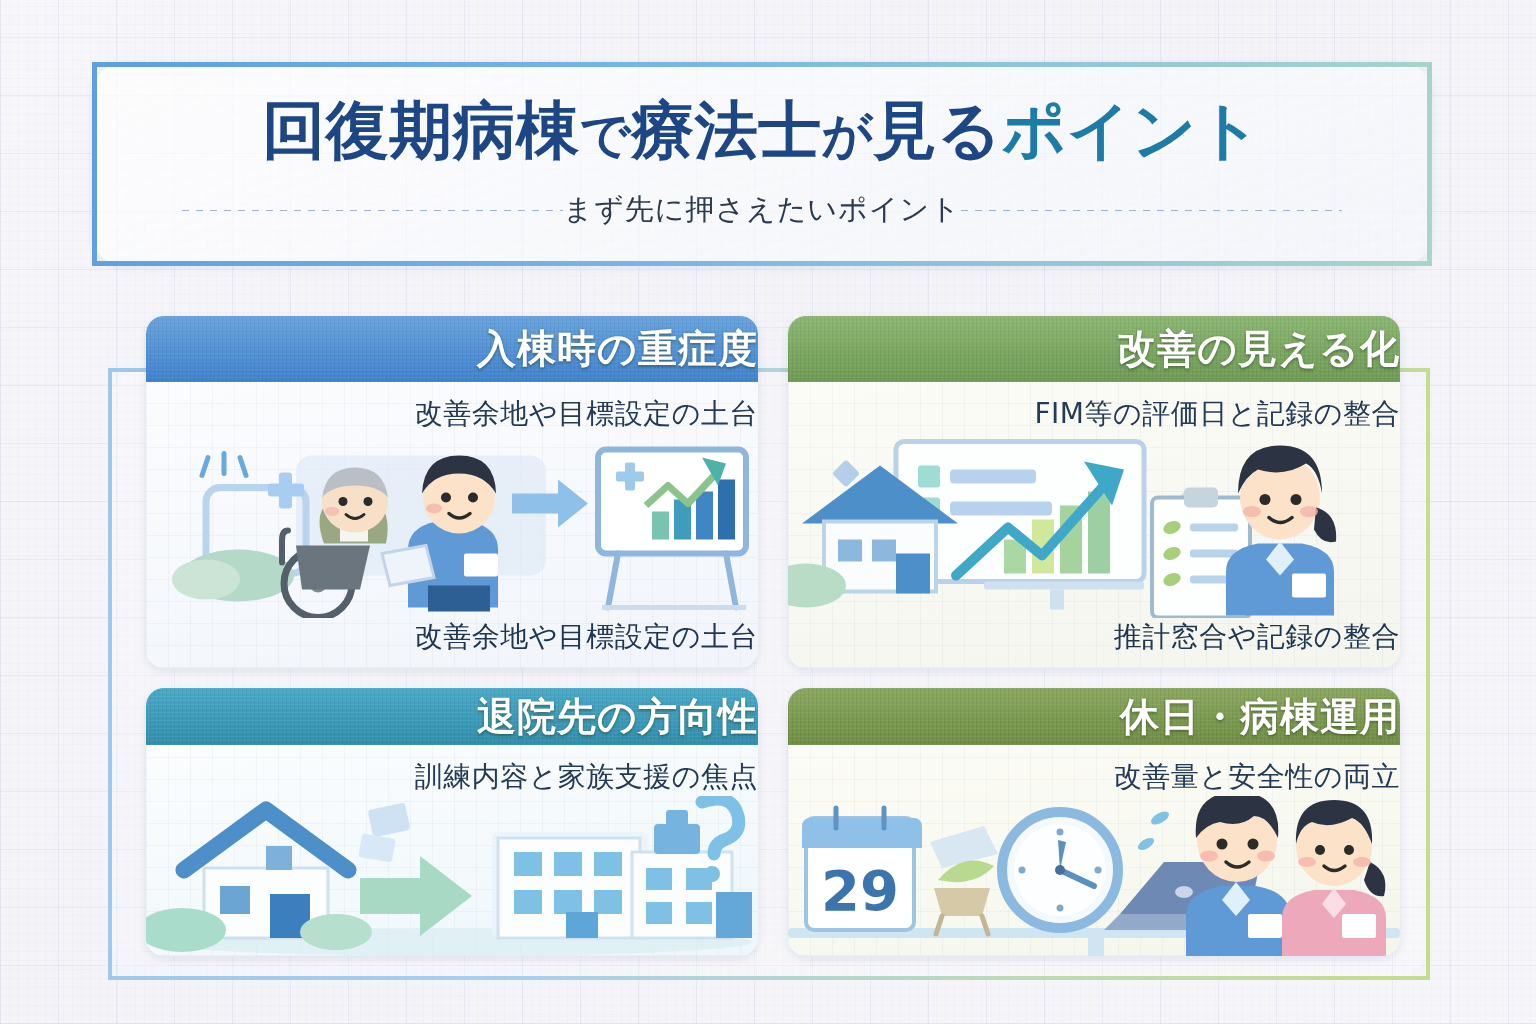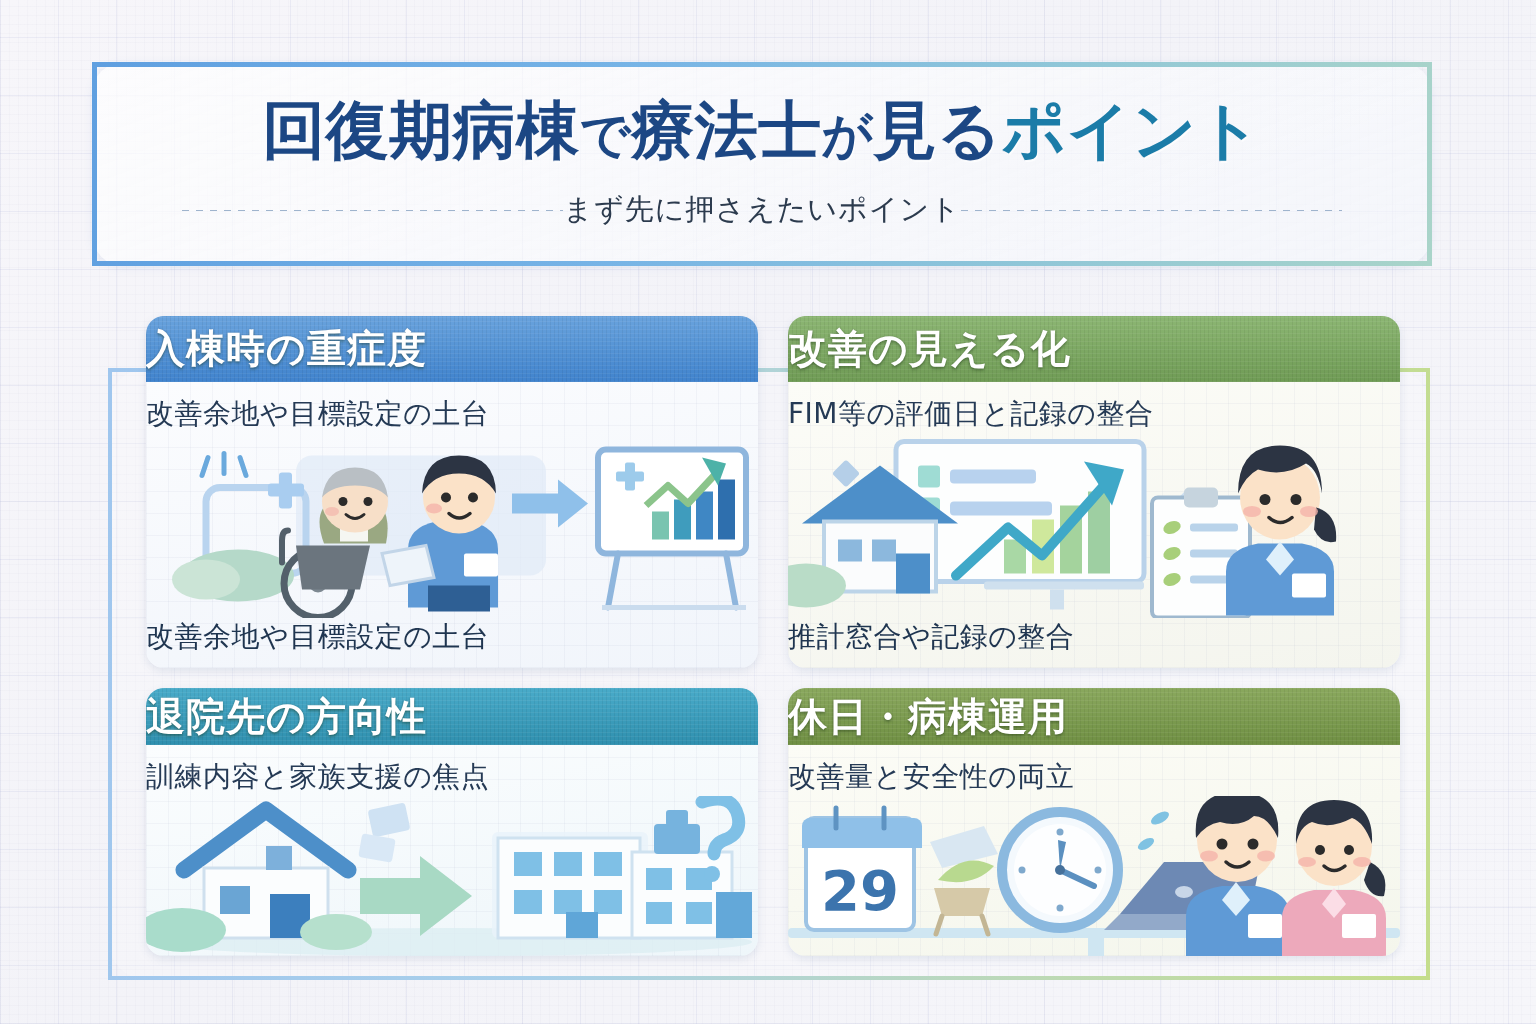--- a/index.html
+++ b/index.html
@@ -99,21 +99,21 @@
 
   .card {
     position: relative;
     border-radius: 18px;
     overflow: hidden;
     display: flex; flex-direction: column;
     box-shadow: 0 3px 9px rgba(70,100,150,0.13);
   }
   .card-head {
     height: 66px;
-    display: flex; align-items: center; justify-content: flex-start;
+    display: flex; align-items: center; justify-content: flex-end;
     border-radius: 16px 16px 0 0;
     position: relative;
   }
   .card-head::after{
     content:"";
     position:absolute; inset:0;
     background-image:
       repeating-linear-gradient(0deg, rgba(255,255,255,0.06) 0 1px, transparent 1px 4px),
       repeating-linear-gradient(90deg, rgba(0,0,0,0.05) 0 1px, transparent 1px 4px);
     border-radius: 16px 16px 0 0;
@@ -122,21 +122,21 @@
     position: relative; z-index: 2;
     font-size: 39px; font-weight: 700; color: #ffffff;
     letter-spacing: 1px;
     text-shadow: 0 2px 3px rgba(30,55,20,0.38), 0 0 2px rgba(0,0,0,0.2);
     white-space: nowrap;
   }
   .card-body {
     flex: 1;
     position: relative;
     display: flex; flex-direction: column;
-    align-items: flex-start;
+    align-items: flex-end;
     padding-top: 13px;
   }
   .card-body::before{
     content:"";
     position:absolute; inset:0;
     background-image:
       repeating-linear-gradient(0deg, rgba(130,140,175,0.07) 0 1px, transparent 1px 22px),
       repeating-linear-gradient(90deg, rgba(130,140,175,0.07) 0 1px, transparent 1px 22px);
     pointer-events:none;
   }

